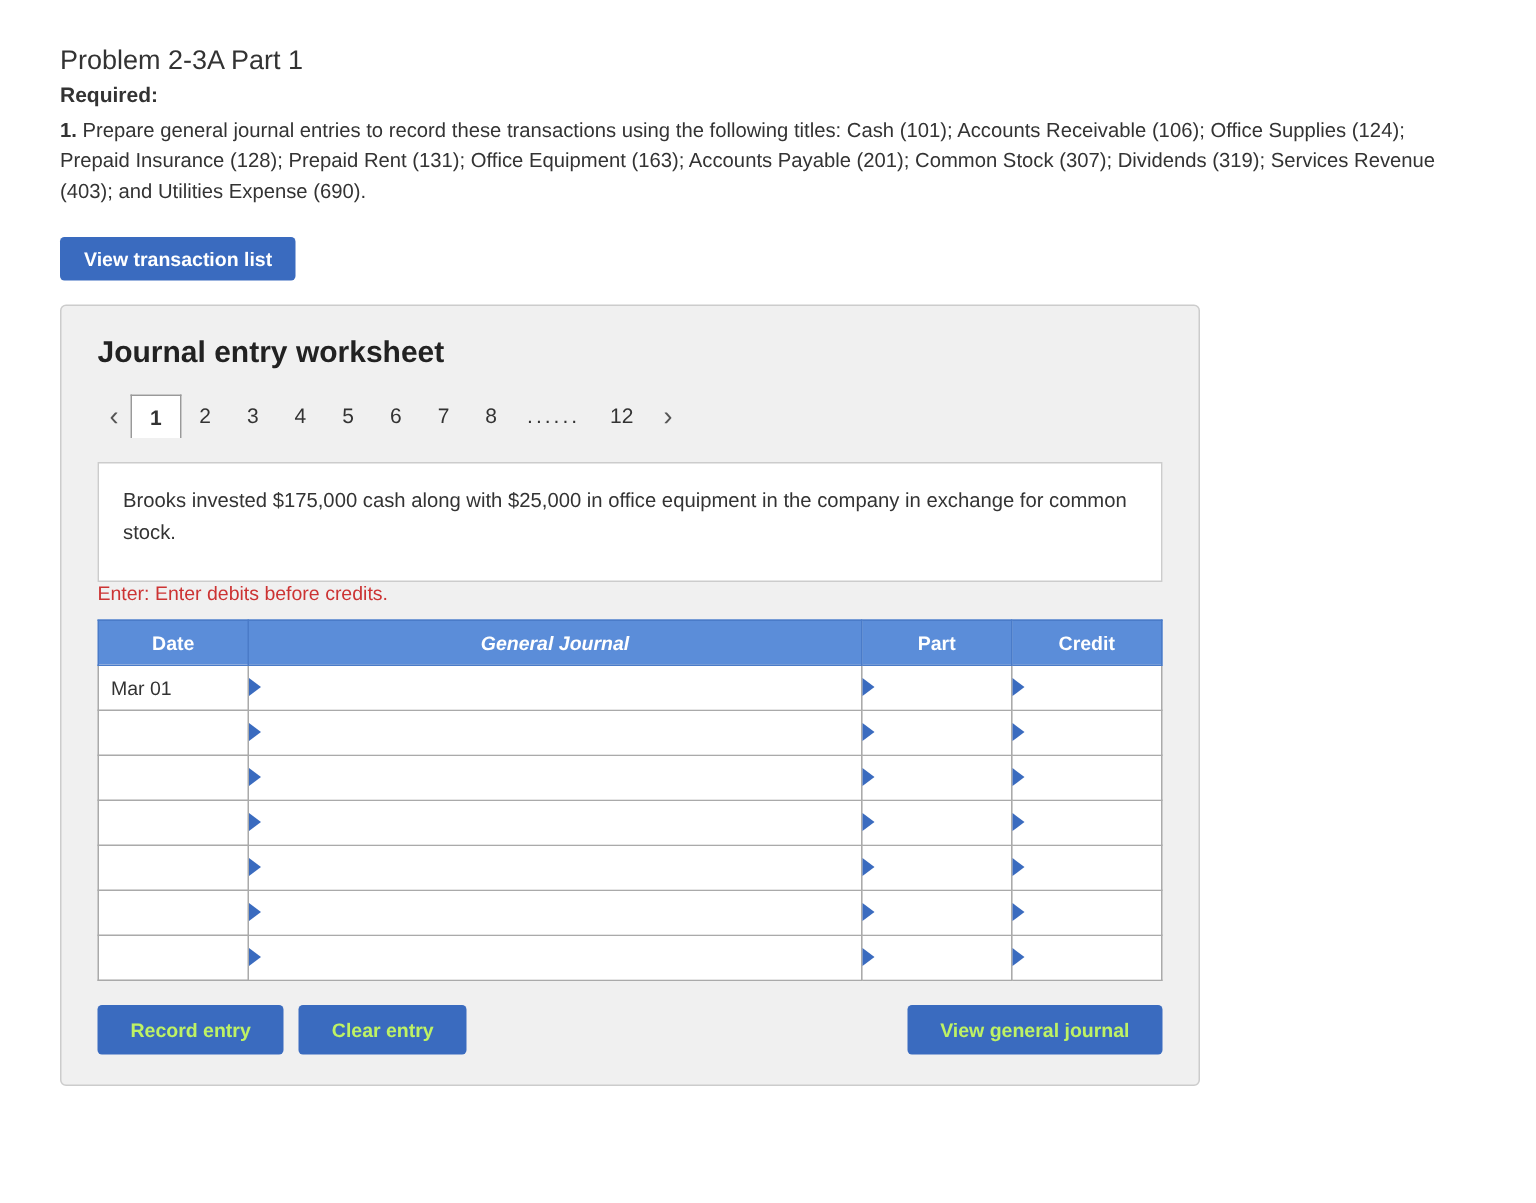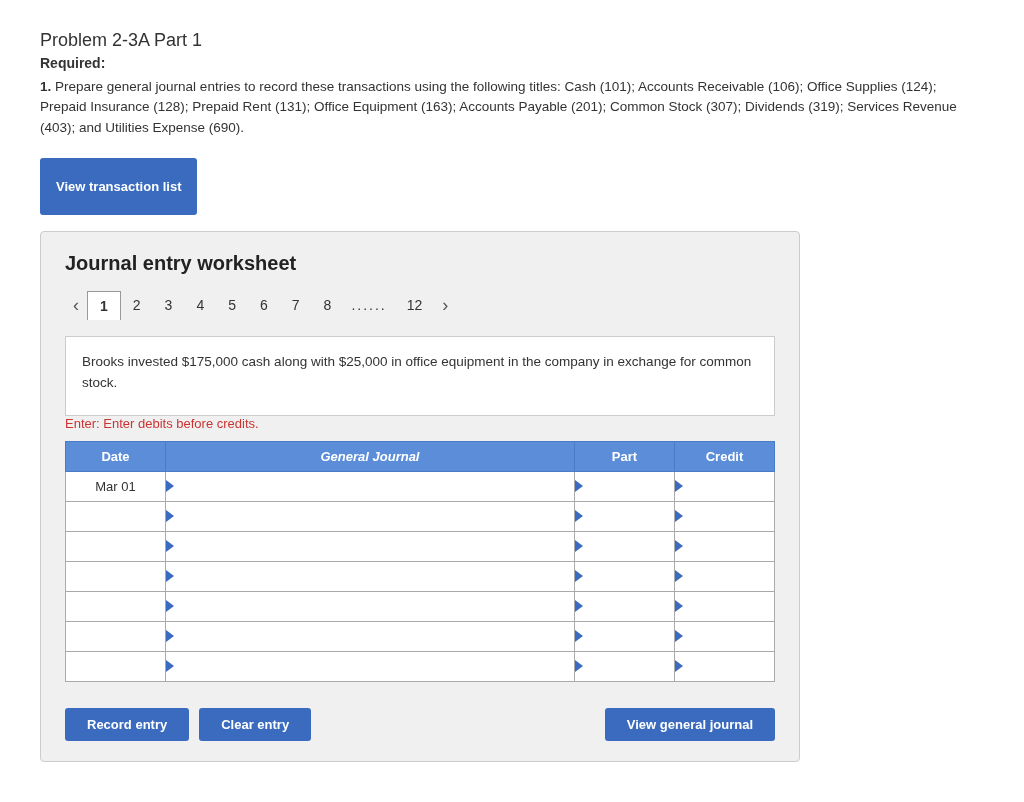--- a/index.html
+++ b/index.html
@@ -28,21 +28,21 @@
       line-height: 1.5;
       color: #333;
     }
     .required-text .numbered {
       font-weight: bold;
     }
     .btn-view-transaction {
       background-color: #3a6bbf;
       color: #fff;
       border: none;
-      padding: 21px 16px;
+      padding: 7px 16px;
       font-size: 13px;
       font-weight: bold;
       cursor: pointer;
       border-radius: 3px;
       margin-bottom: 16px;
     }
     .worksheet-container {
       background: #f0f0f0;
       border: 1px solid #ccc;
       border-radius: 4px;
@@ -126,21 +126,21 @@
     .journal-table th.credit-col {
       width: 100px;
     }
     .journal-table td {
       border: 1px solid #aaa;
       padding: 0;
       height: 30px;
       background: #fff;
     }
     .journal-table td.date-cell {
-      text-align: center;
+      text-align: left;
       font-size: 13px;
       color: #333;
       padding: 4px 8px;
       vertical-align: middle;
     }
     .journal-table td input {
       width: 100%;
       height: 100%;
       border: none;
       outline: none;
@@ -167,28 +167,27 @@
       padding-left: 14px;
     }
     .buttons-row {
       display: flex;
       gap: 10px;
       align-items: center;
       margin-top: 4px;
     }
     .btn-action {
       background-color: #3a6bbf;
-      color: #ffffff;
+      color: #bef264;
       border: none;
       padding: 9px 22px;
       font-size: 13px;
       font-weight: bold;
       cursor: pointer;
       border-radius: 3px;
-      margin-top: 10px;
     }
     .spacer {
       flex: 1;
     }
   </style>
 </head>
 <body>
 
 
 

